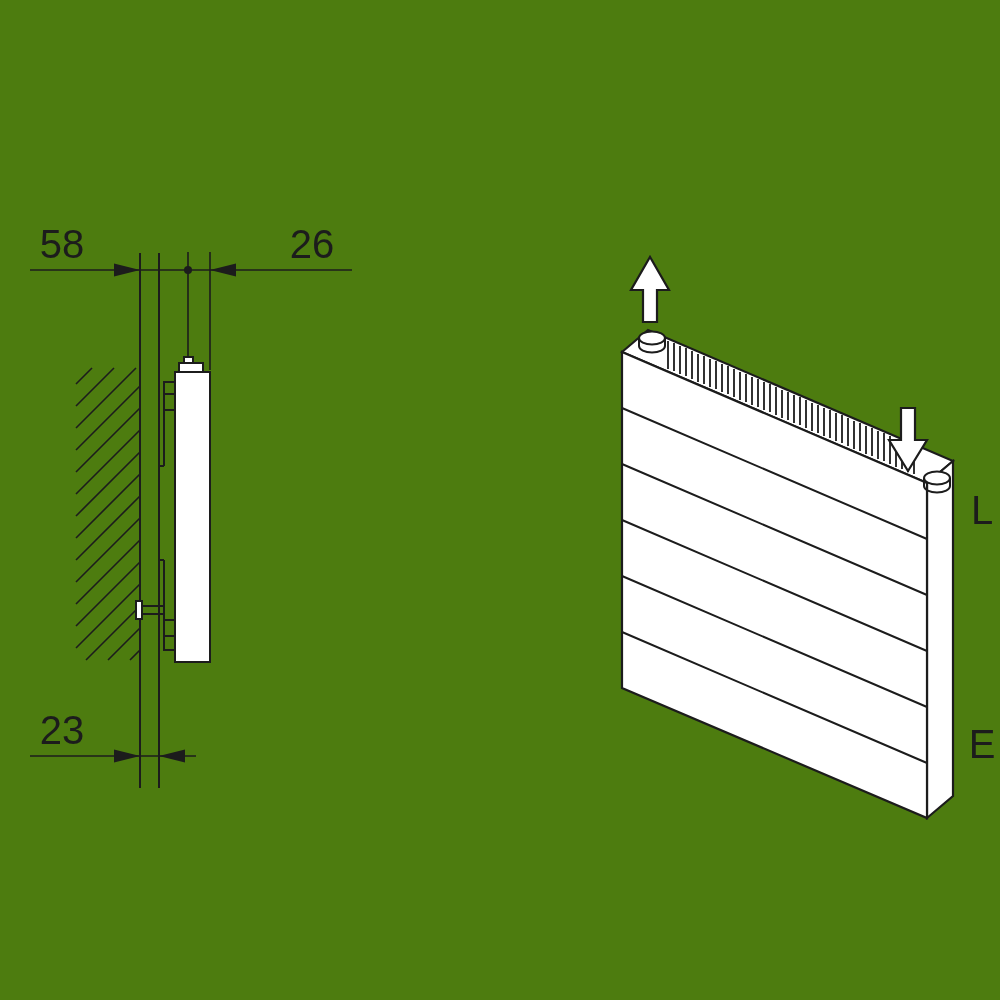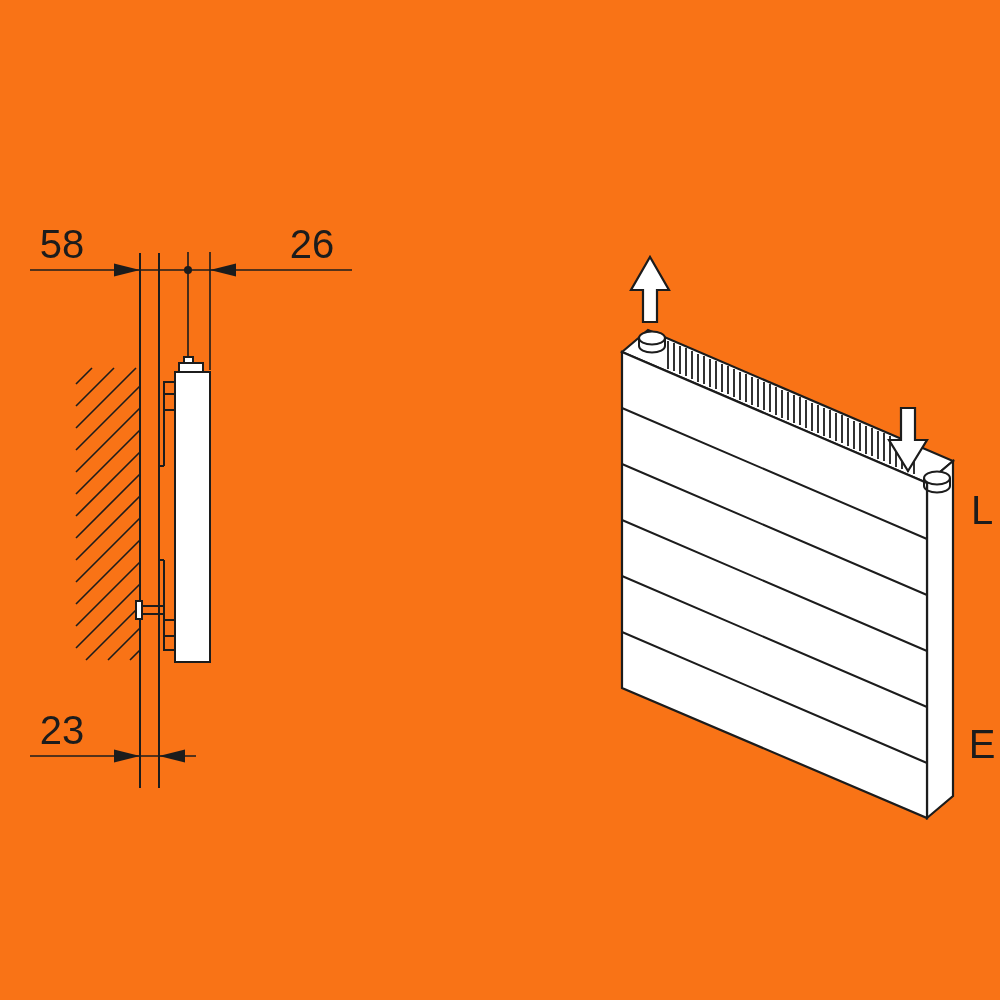--- a/index.html
+++ b/index.html
@@ -1,16 +1,16 @@
 <!DOCTYPE html>
 <html><head>
 <meta charset="utf-8">
 <style>
   html,body{margin:0;padding:0;background:#ffffff;}
-  .stage{position:relative;width:1000px;height:1000px;background:#f97316;overflow:hidden;}
+  .stage{position:relative;width:1000px;height:1000px;background:#4d7c0f;overflow:hidden;}
   svg{display:block;}
   .s2{stroke:#1c1c1c;stroke-width:2;fill:none;}
   .s2w{stroke:#1c1c1c;stroke-width:2;fill:#ffffff;}
   .s22{stroke:#1c1c1c;stroke-width:2.2;fill:#ffffff;}
   .thin{stroke:#1c1c1c;stroke-width:1.6;fill:none;}
   .fins{stroke:#1c1c1c;stroke-width:1.8;fill:none;}
   .solid{fill:#1c1c1c;stroke:none;}
   text{fill:#1c1c1c;font-family:"Liberation Sans","DejaVu Sans",sans-serif;font-size:40px;}
   text.lab{font-size:40px;}
 </style>

